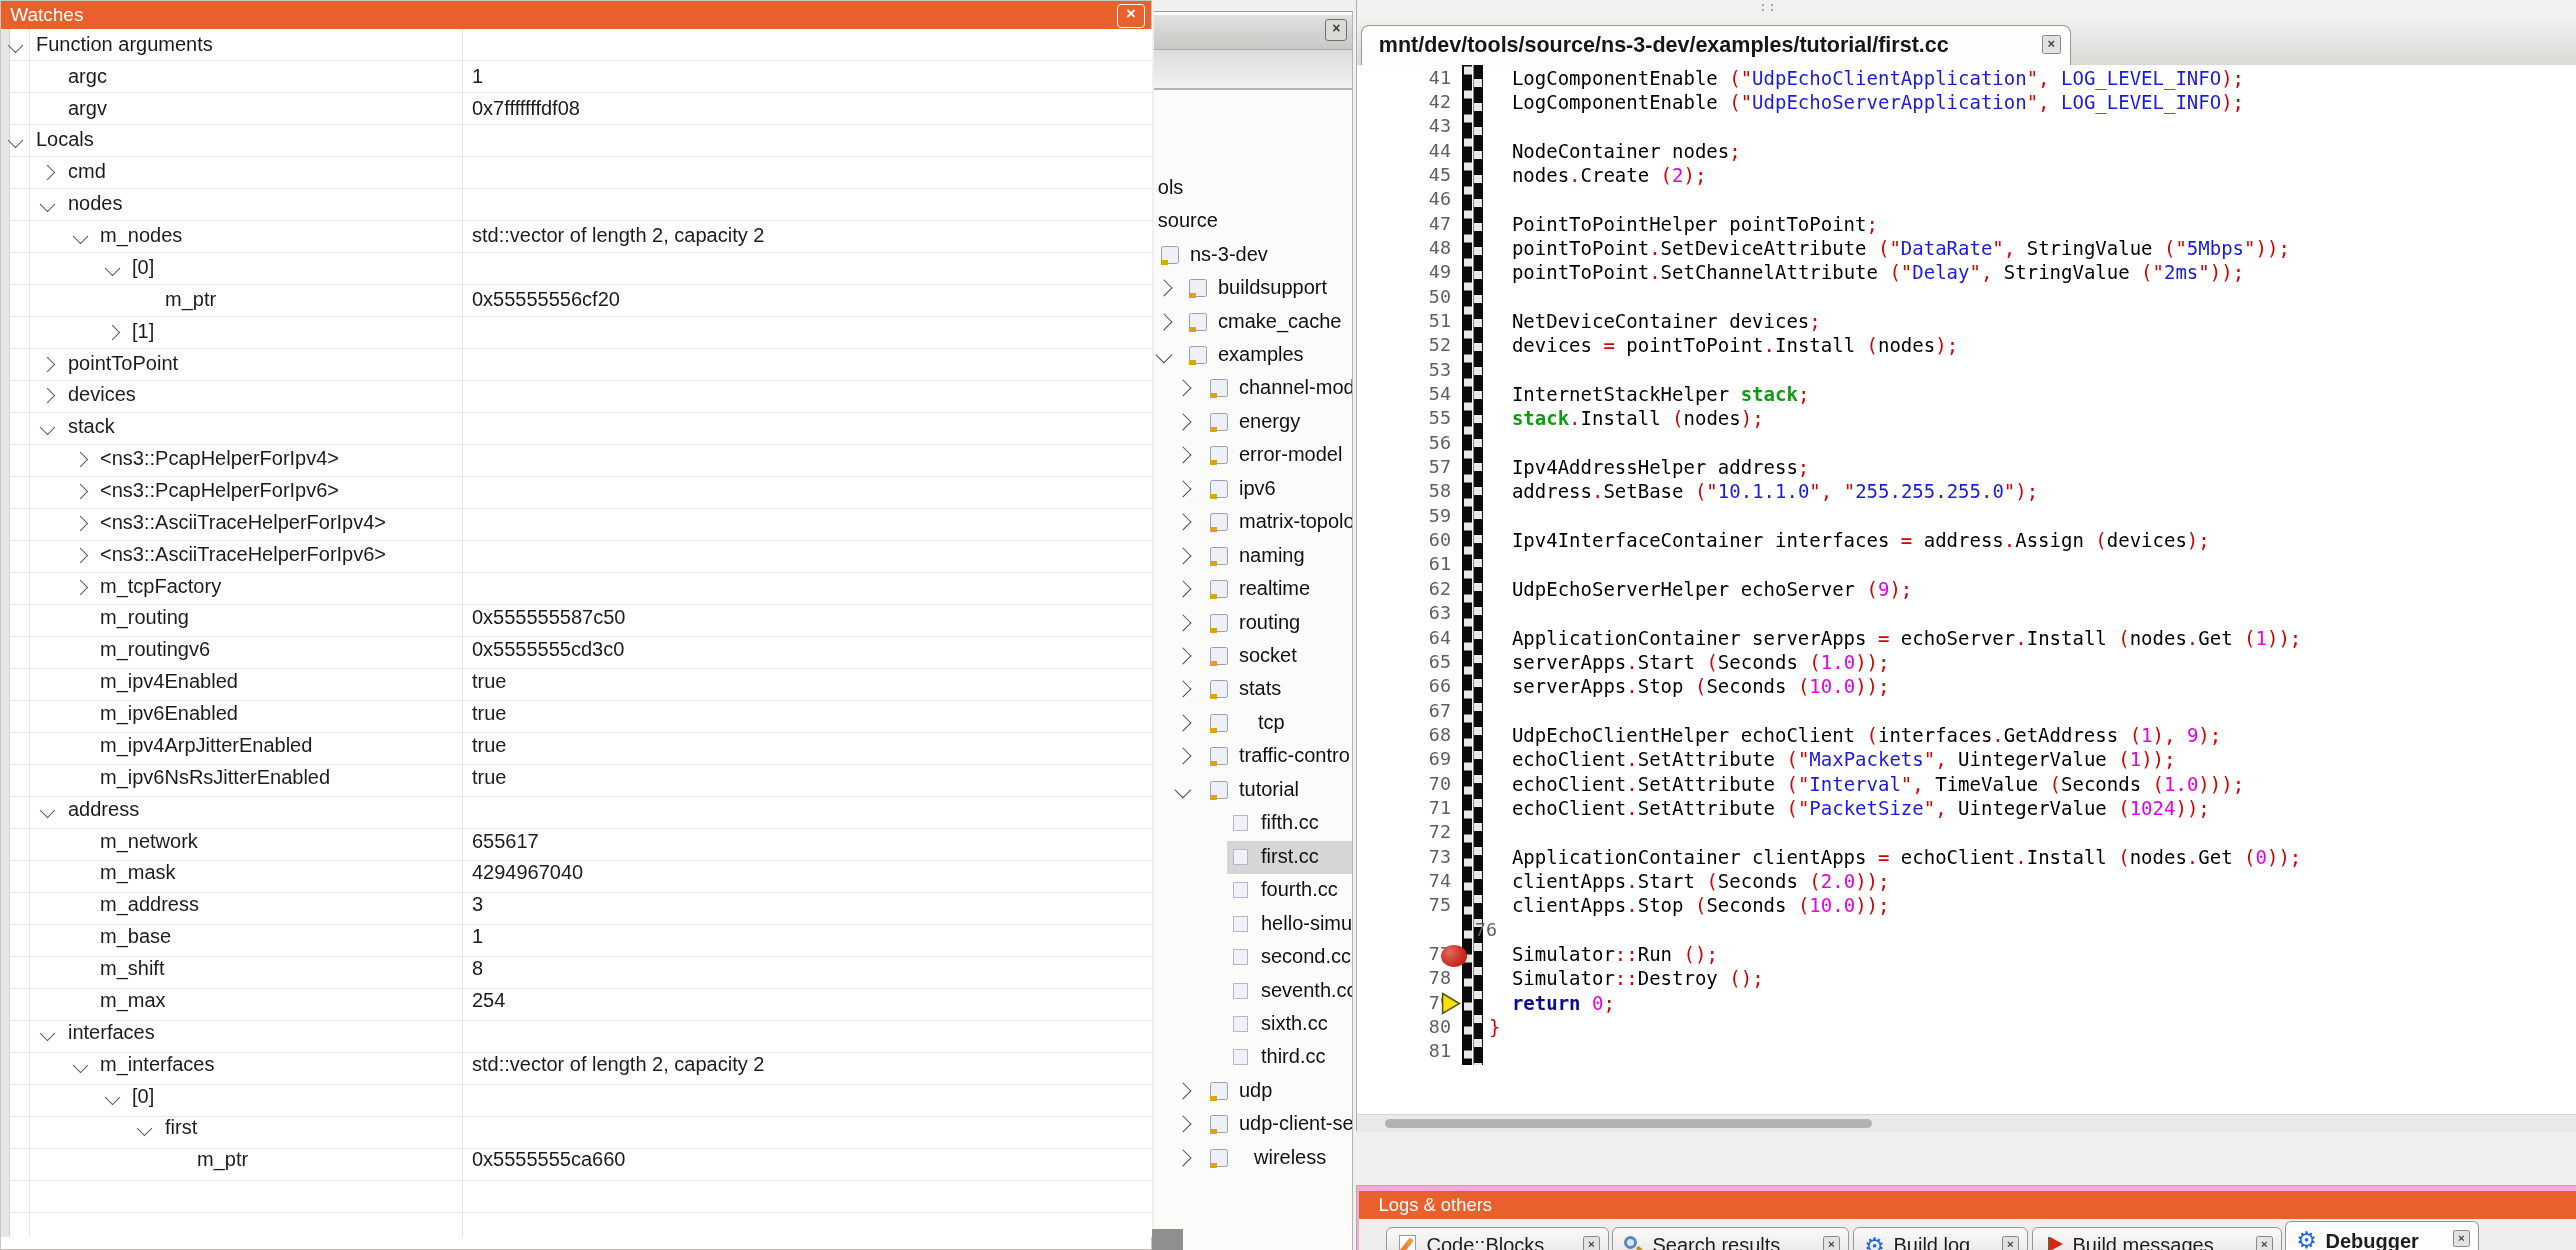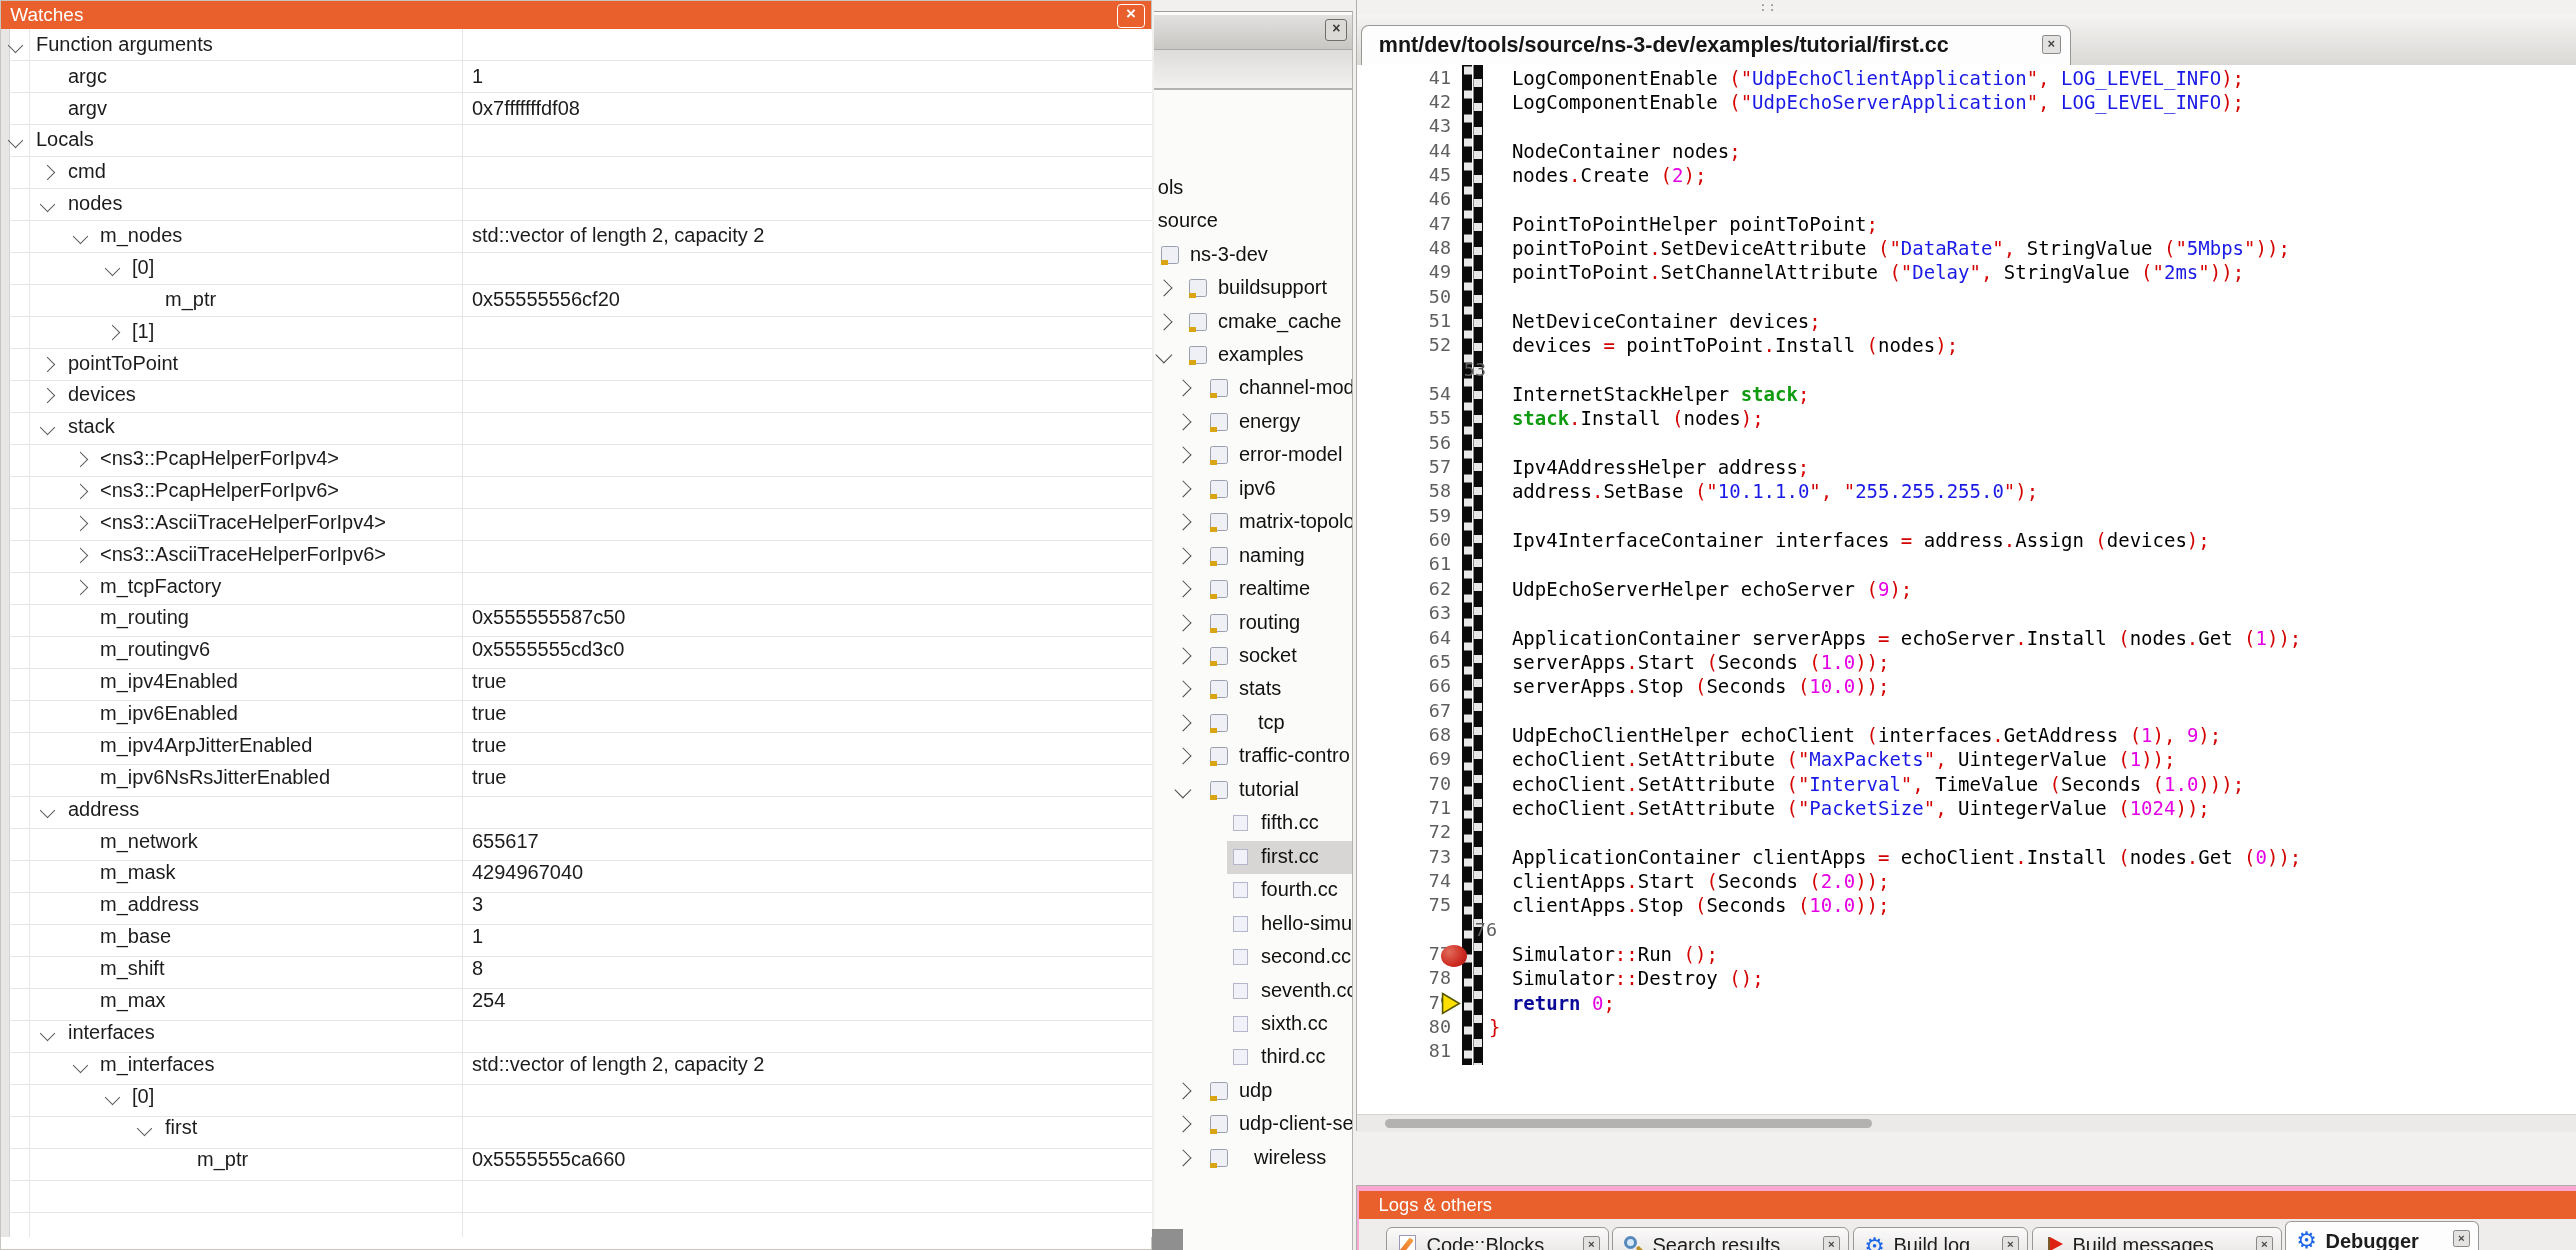--- a/index.html
+++ b/index.html
@@ -420,21 +420,21 @@
           <div class="ln" style="top: 172px;">48</div>
           <div class="cl" style="top: 172px;"><span class="c-p">  pointToPoint</span><span class="c-r">.</span><span class="c-p">SetDeviceAttribute </span><span class="c-r">("</span><span class="c-b">DataRate</span><span class="c-r">",</span><span class="c-p"> StringValue </span><span class="c-r">("</span><span class="c-b">5Mbps</span><span class="c-r">"));</span></div>
           <div class="ln" style="top: 196px;">49</div>
           <div class="cl" style="top: 196px;"><span class="c-p">  pointToPoint</span><span class="c-r">.</span><span class="c-p">SetChannelAttribute </span><span class="c-r">("</span><span class="c-b">Delay</span><span class="c-r">",</span><span class="c-p"> StringValue </span><span class="c-r">("</span><span class="c-b">2ms</span><span class="c-r">"));</span></div>
           <div class="ln" style="top: 221px;">50</div>
           <div class="cl" style="top: 221px;"></div>
           <div class="ln" style="top: 245px;">51</div>
           <div class="cl" style="top: 245px;"><span class="c-p">  NetDeviceContainer devices</span><span class="c-r">;</span></div>
           <div class="ln" style="top: 269px;">52</div>
           <div class="cl" style="top: 269px;"><span class="c-p">  devices </span><span class="c-r">=</span><span class="c-p"> pointToPoint</span><span class="c-r">.</span><span class="c-p">Install </span><span class="c-r">(</span><span class="c-p">nodes</span><span class="c-r">);</span></div>
-          <div class="ln" style="top: 294px; padding-left: 35px;">53</div>
+          <div class="ln" style="top: 294px;">53</div>
           <div class="cl" style="top: 294px;"></div>
           <div class="ln" style="top: 318px;">54</div>
           <div class="cl" style="top: 318px;"><span class="c-p">  InternetStackHelper </span><span class="c-g">stack</span><span class="c-r">;</span></div>
           <div class="ln" style="top: 342px;">55</div>
           <div class="cl" style="top: 342px;"><span class="c-p">  </span><span class="c-g">stack</span><span class="c-r">.</span><span class="c-p">Install </span><span class="c-r">(</span><span class="c-p">nodes</span><span class="c-r">);</span></div>
           <div class="ln" style="top: 367px;">56</div>
           <div class="cl" style="top: 367px;"></div>
           <div class="ln" style="top: 391px;">57</div>
           <div class="cl" style="top: 391px;"><span class="c-p">  Ipv4AddressHelper address</span><span class="c-r">;</span></div>
           <div class="ln" style="top: 415px;">58</div>

